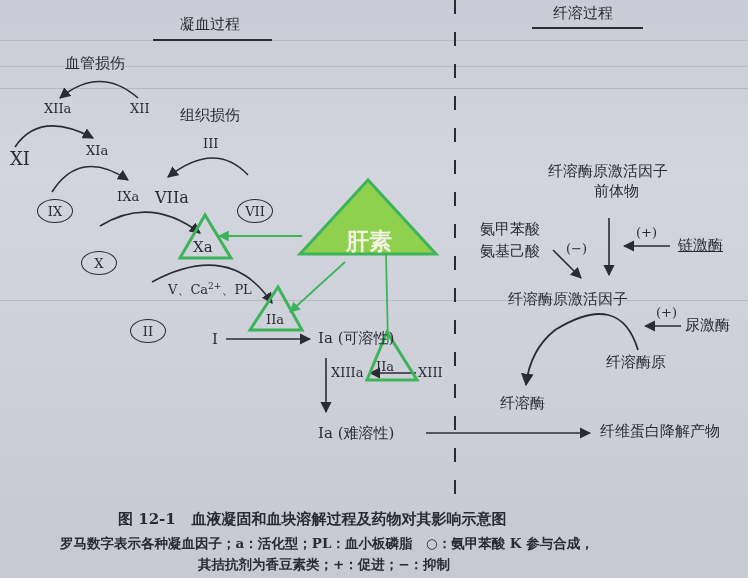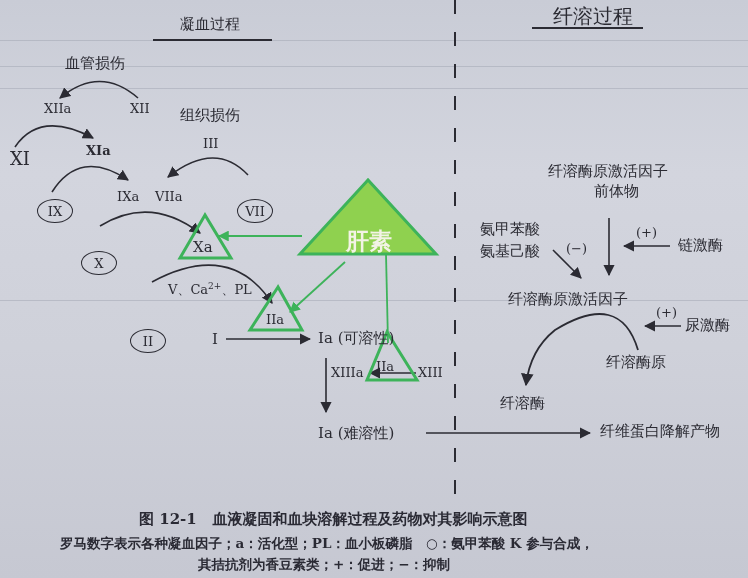--- a/index.html
+++ b/index.html
@@ -66,68 +66,68 @@
 
   <line x1="609" y1="218" x2="609" y2="275" stroke="#2b2b33" stroke-width="1.6" marker-end="url(#ah)"></line>
   <line x1="670" y1="246" x2="624" y2="246" stroke="#2b2b33" stroke-width="1.6" marker-end="url(#ah)"></line>
   <line x1="553" y1="250" x2="581" y2="278" stroke="#2b2b33" stroke-width="1.6" marker-end="url(#ah)"></line>
   <line x1="681" y1="326" x2="645" y2="326" stroke="#2b2b33" stroke-width="1.6" marker-end="url(#ah)"></line>
   <path d="M638,350 Q620,290 555,330 Q530,350 526,385" fill="none" stroke="#2b2b33" stroke-width="1.8" marker-end="url(#ah)"></path>
   <line x1="426" y1="433" x2="590" y2="433" stroke="#2b2b33" stroke-width="1.6" marker-end="url(#ah)"></line>
 </svg>
 
 <div class="t" style="left:180px;top:17px;font-size:15px;">凝血过程</div>
-<div class="t" style="left:553px;top:6px;font-size:20px;">纤溶过程</div>
+<div class="t" style="left:553px;top:6px;font-size:15px;">纤溶过程</div>
 
 <div class="t" style="left:65px;top:56px;">血管损伤</div>
 <div class="t" style="left:44px;top:102px;font-size:13px;">XIIa</div>
 <div class="t" style="left:130px;top:102px;font-size:13px;">XII</div>
 <div class="t" style="left:180px;top:108px;">组织损伤</div>
 <div class="t" style="left:203px;top:137px;font-size:13px;">III</div>
 <div class="t" style="left:10px;top:150px;font-size:18px;">XI</div>
-<div class="t" style="left:86px;top:144px;font-size:13px;font-weight:bold;">XIa</div>
+<div class="t" style="left:86px;top:144px;font-size:13px;">XIa</div>
 
 <div class="circ" style="left:37px;top:184px;">
     <span>IX</span>
   </div>
 <div class="t" style="left:117px;top:190px;font-size:13px;">IXa</div>
-<div class="t" style="left:155px;top:190px;font-size:13px;">VIIa</div>
+<div class="t" style="left:155px;top:190px;font-size:16px;">VIIa</div>
 <div class="circ" style="left:237px;top:184px;">
     <span>VII</span>
   </div>
 
 <div class="circ" style="left:81px;top:236px;">
     <span>X</span>
   </div>
 <div class="t" style="left:193px;top:240px;font-size:15px;">Xa</div>
 
 <div class="t" style="left:168px;top:282px;font-size:13px;"><span>V、Ca</span><sup>2+</sup><span>、PL</span></div>
-<div class="circ" style="left:130px;top:314px;">
+<div class="circ" style="left:130px;top:304px;">
     <span>II</span>
   </div>
 <div class="t" style="left:266px;top:313px;font-size:13px;">IIa</div>
 
 <div class="t" style="left:212px;top:332px;">I</div>
 <div class="t" style="left:318px;top:331px;">Ia (可溶性)</div>
 <div class="t" style="left:331px;top:366px;font-size:13px;">XIIIa</div>
 <div class="t" style="left:376px;top:360px;font-size:13px;">IIa</div>
 <div class="t" style="left:418px;top:366px;font-size:13px;">XIII</div>
 <div class="t" style="left:318px;top:426px;">Ia (难溶性)</div>
 
 <div class="heparin-label" style="left:346px;top:226px;">肝素</div>
 
 <div class="t" style="left:548px;top:164px;">纤溶酶原激活因子</div>
 <div class="t" style="left:594px;top:184px;">前体物</div>
 <div class="t" style="left:480px;top:222px;">氨甲苯酸</div>
 <div class="t" style="left:480px;top:244px;">氨基己酸</div>
 <div class="t" style="left:566px;top:242px;font-size:13px;">(−)</div>
 <div class="t" style="left:636px;top:226px;font-size:13px;">(+)</div>
-<div class="t" style="left:678px;top:238px;">链激酶</div>
+<div class="t" style="left:678px;top:238px;text-decoration:underline;">链激酶</div>
 <div class="t" style="left:508px;top:292px;">纤溶酶原激活因子</div>
 <div class="t" style="left:656px;top:306px;font-size:13px;">(+)</div>
 <div class="t" style="left:685px;top:318px;">尿激酶</div>
 <div class="t" style="left:606px;top:355px;">纤溶酶原</div>
 <div class="t" style="left:500px;top:396px;">纤溶酶</div>
 <div class="t" style="left:600px;top:424px;">纤维蛋白降解产物</div>
 
-<div class="caption cap-title" style="left:118px;top:510px;margin-left:21px;"><span>图 12-1</span>&nbsp;&nbsp;&nbsp;<span>血液凝固和血块溶解过程及药物对其影响示意图</span></div>
+<div class="caption cap-title" style="left:118px;top:510px;"><span>图 12-1</span>&nbsp;&nbsp;&nbsp;<span>血液凝固和血块溶解过程及药物对其影响示意图</span></div>
 <div class="caption cap-note" style="left:60px;top:535px;">罗马数字表示各种凝血因子；a：活化型；PL：血小板磷脂　○：氨甲苯酸 K 参与合成，</div>
 <div class="caption cap-note" style="left:198px;top:556px;">其拮抗剂为香豆素类；+：促进；−：抑制</div>
 
 </body></html>

